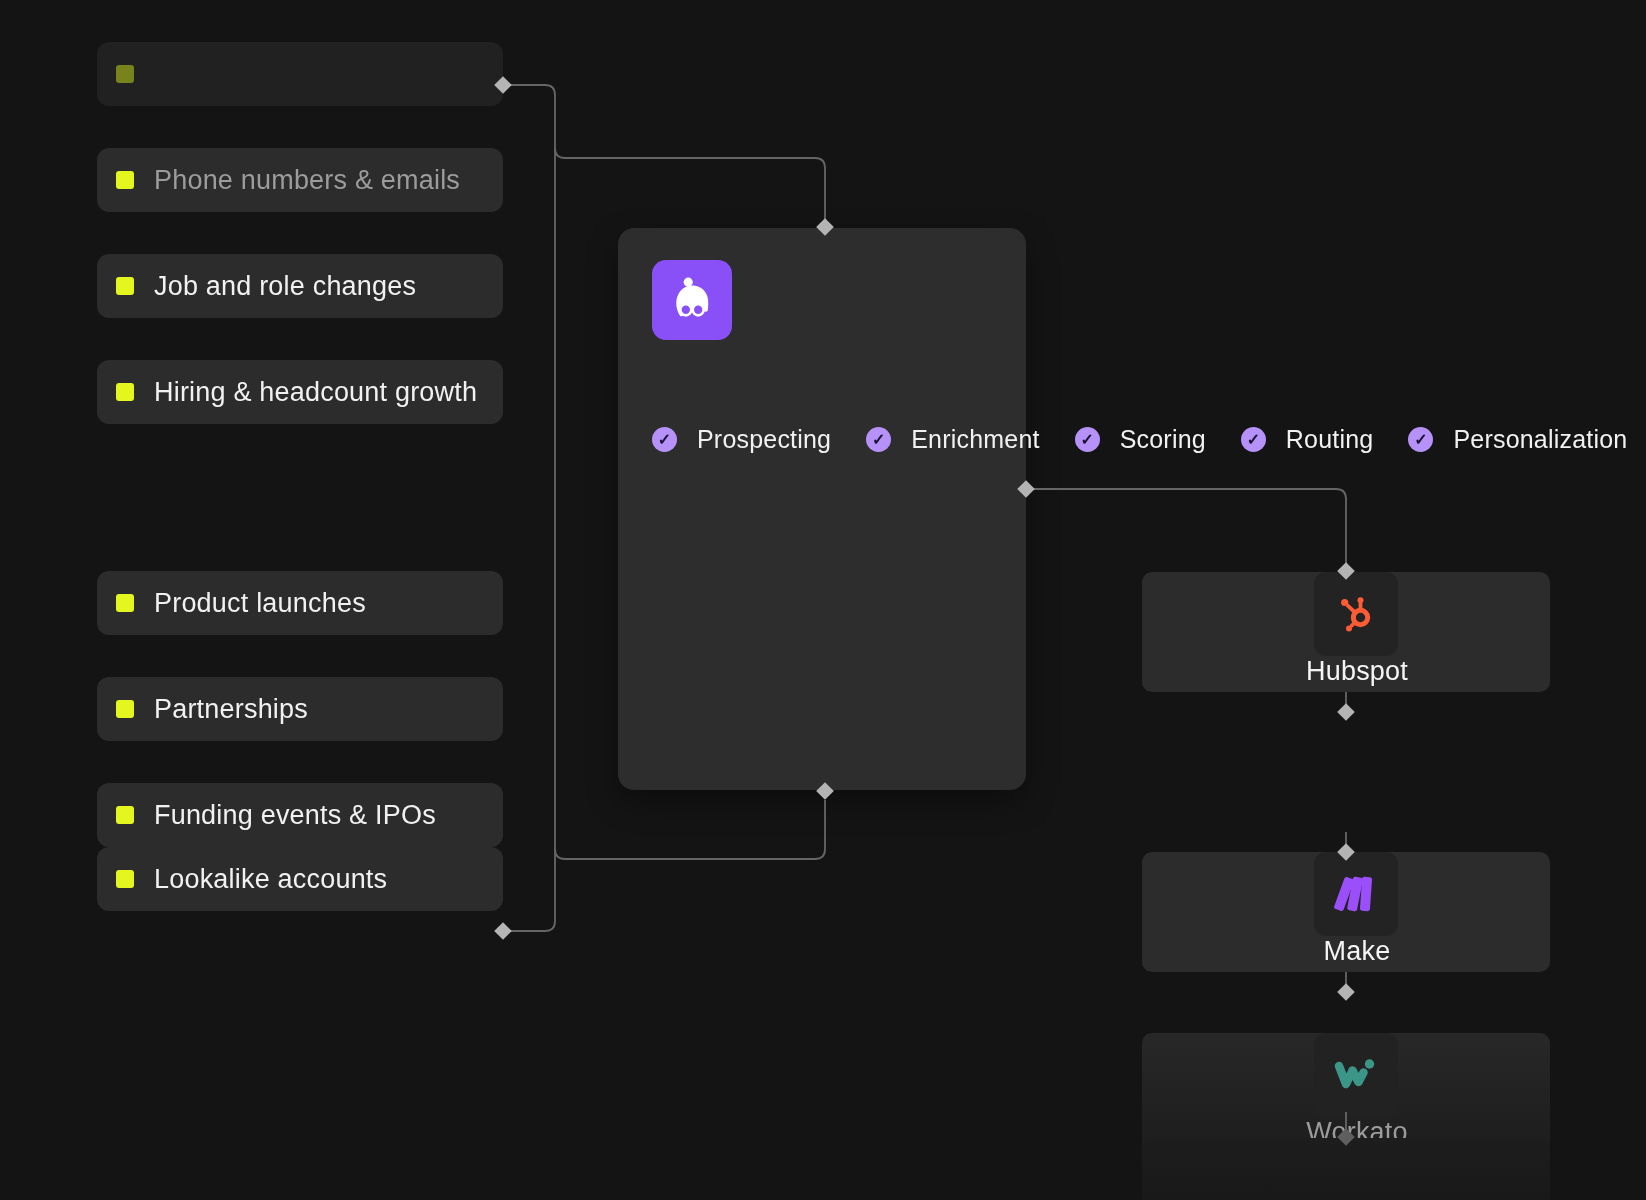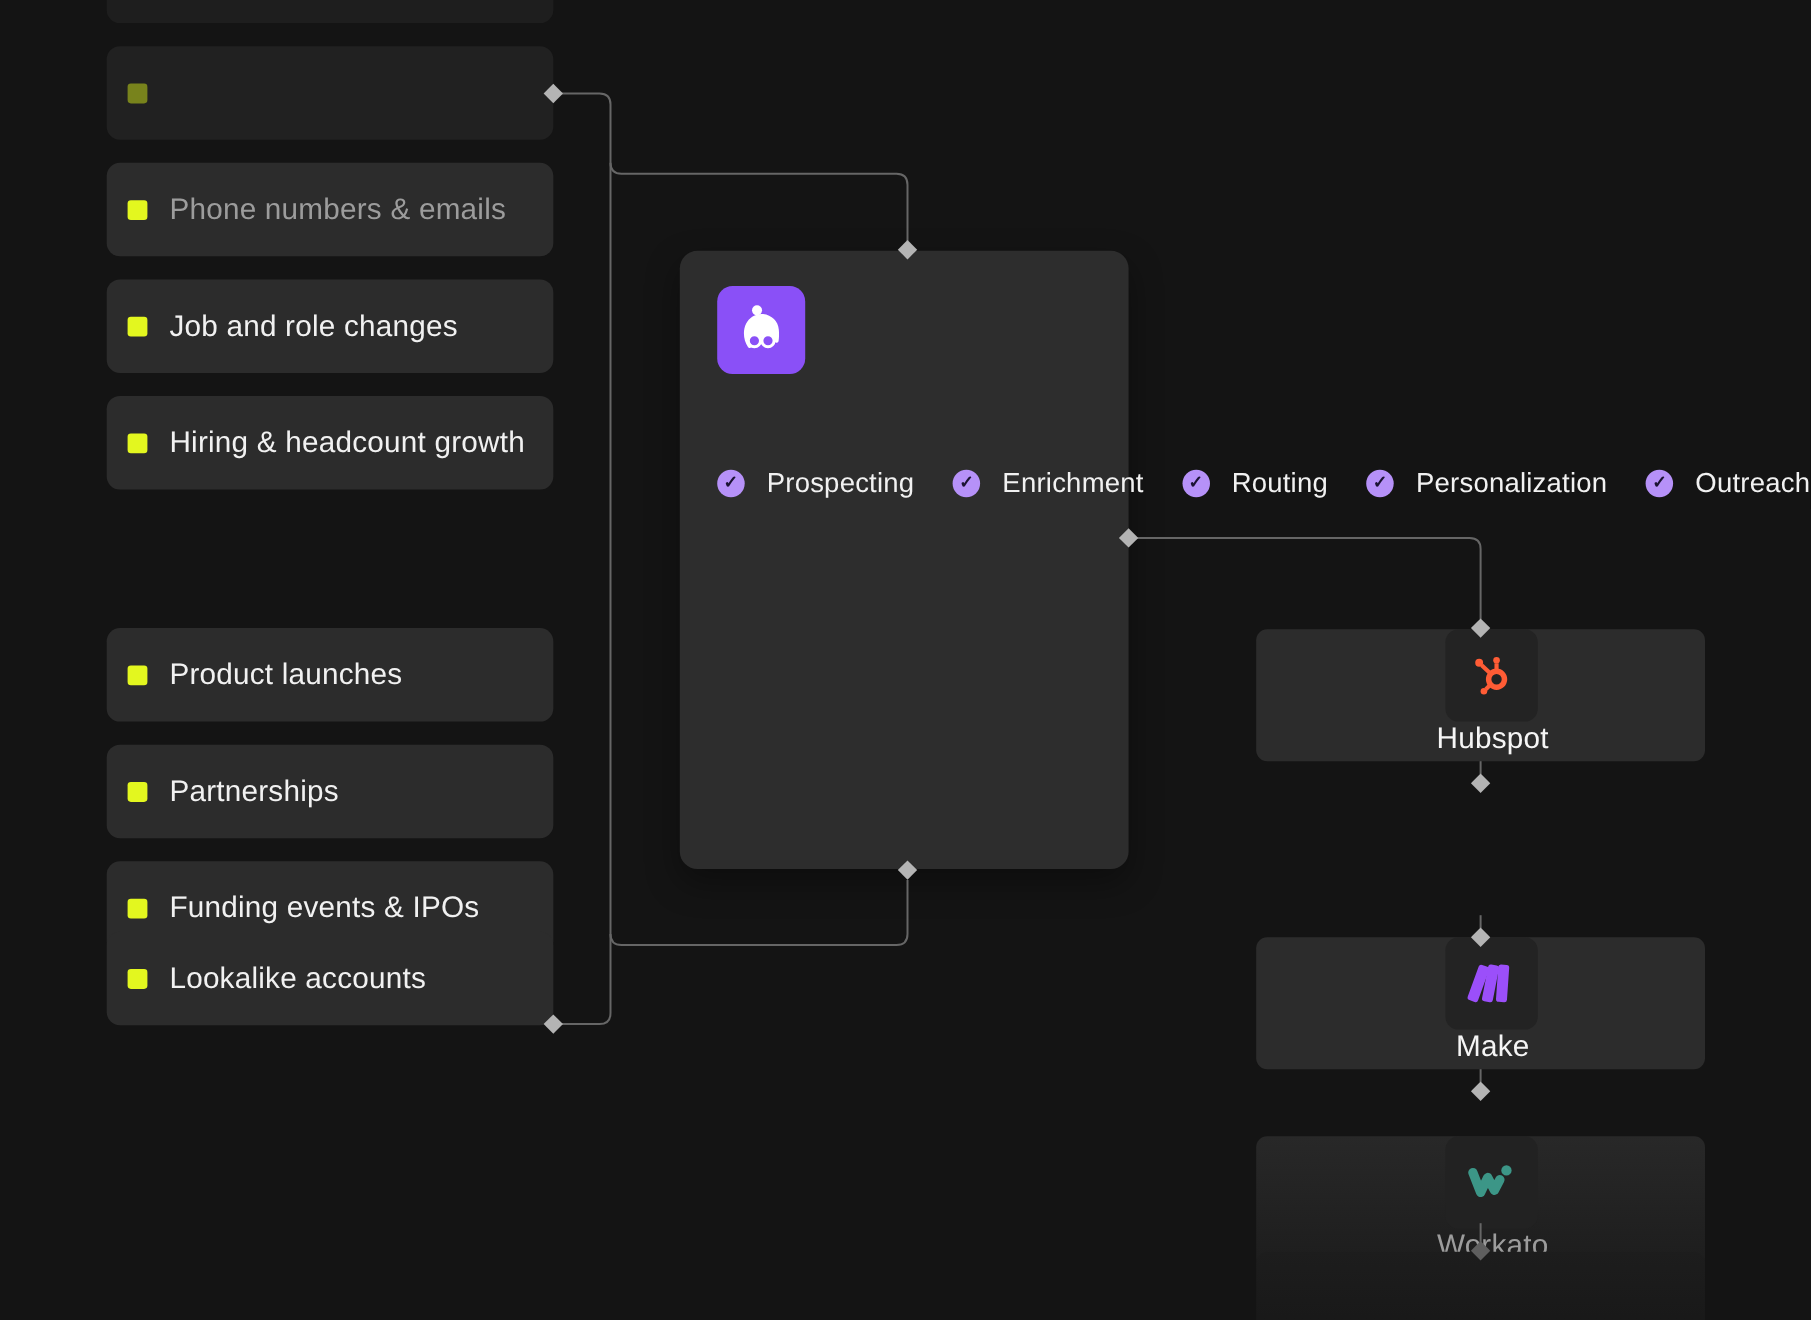--- a/index.html
+++ b/index.html
@@ -4,21 +4,21 @@
 <style>
   html,body{margin:0;padding:0;background:#0f0f0f;}
   .stage{
     position:relative;width:1646px;height:1200px;overflow:hidden;
     background:#141414;
     font-family:"Liberation Sans",sans-serif;
     -webkit-font-smoothing:antialiased;
   }
   
   .sig{
-    position:absolute;left:97px;width:406px;height:85px;
+    position:absolute;left:97px;width:406px;height:64px;
     background:#2c2c2c;border-radius:12px;
     display:flex;align-items:center;
   }
   .sig .sq{
     width:18px;height:18px;border-radius:3px;background:#e3f71f;
     margin-left:19px;flex:none;
   }
   .sig .sig-label{
     margin-left:20px;font-size:27px;letter-spacing:.2px;color:#f1f1f1;
     white-space:nowrap;
@@ -122,20 +122,24 @@
       </svg>
     </div>
     <div class="caps">
       <div class="cap">
         <span class="chk"></span>
         <span class="cap-label">Prospecting</span>
       </div>
       <div class="cap">
         <span class="chk"></span>
         <span class="cap-label">Enrichment</span>
+      </div>
+      <div class="cap">
+        <span class="chk"></span>
+        <span class="cap-label">Scoring</span>
       </div>
       <div class="cap">
         <span class="chk"></span>
         <span class="cap-label">Routing</span>
       </div>
       <div class="cap">
         <span class="chk"></span>
         <span class="cap-label">Personalization</span>
       </div>
       <div class="cap">

